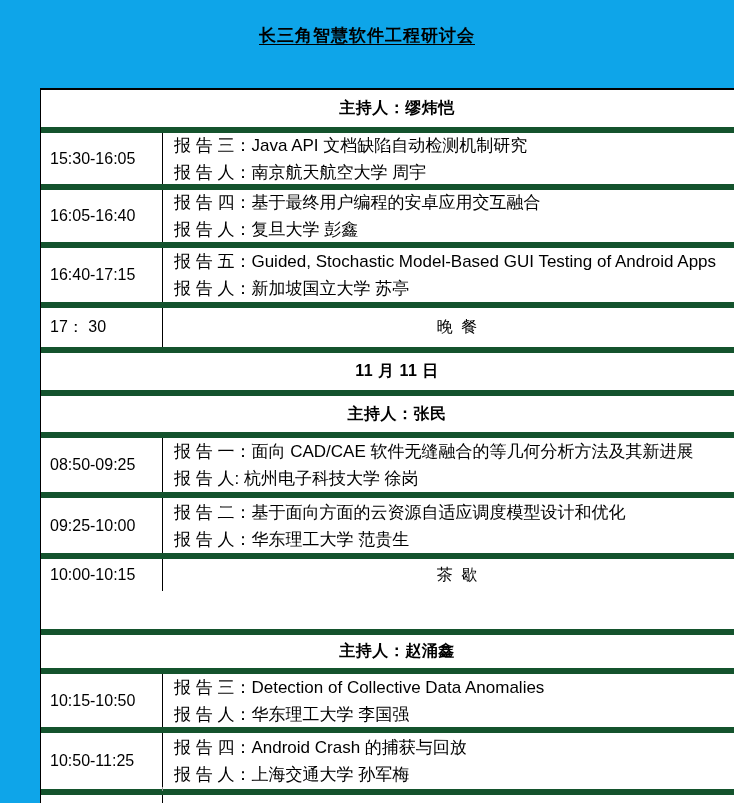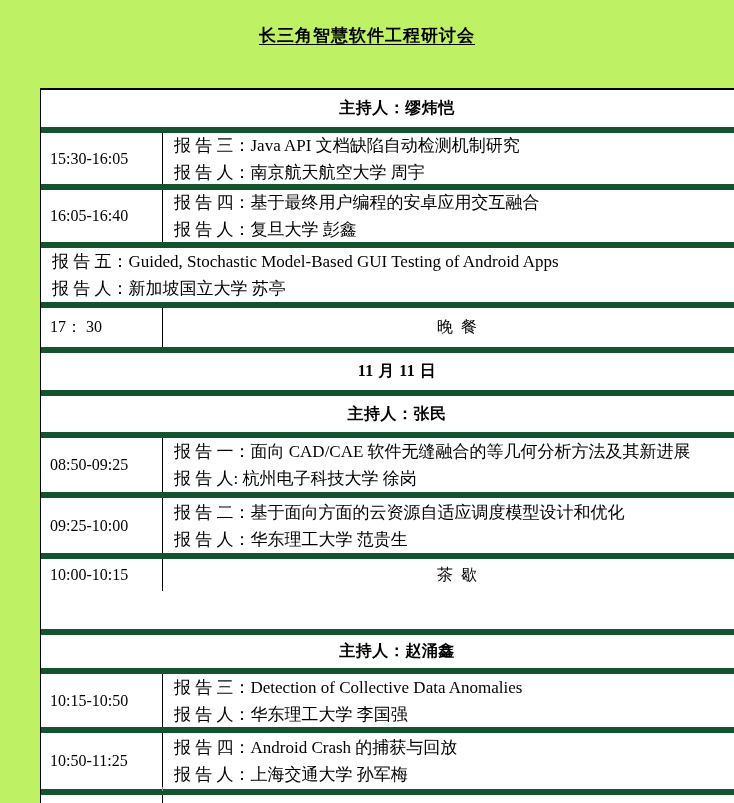--- a/index.html
+++ b/index.html
@@ -1,21 +1,21 @@
 <!DOCTYPE html>
 <html><head>
 <meta charset="utf-8">
 <style>
   html,body{margin:0;padding:0;background:#ffffff;}
   .page{
     position:relative;
     width:734px;height:803px;
-    background:#bef264;
+    background:#0ea5e9;
     color:#000000;
-    font-family:Liberation Serif, serif;
+    font-family:Liberation Sans, sans-serif;
     overflow:hidden;
   }
   .title{
     position:absolute;
     top:24px;left:0;width:100%;
     text-align:center;
     font-size:17px;
     font-weight:bold;
     text-decoration:underline;
     text-underline-offset:3px;
@@ -101,20 +101,23 @@
       <div class="row" style="height: 58px;">
         <div class="cell-time">
           <span>16:05-16:40</span>
         </div>
         <div class="cell-content">
           <div>报 告 四：基于最终用户编程的安卓应用交互融合</div>
           <div>报 告 人：复旦大学 彭鑫</div>
         </div>
       </div>
       <div class="row" style="height: 60px;">
+        <div class="cell-time">
+          <span>16:40-17:15</span>
+        </div>
         <div class="cell-content">
           <div>报 告 五：Guided, Stochastic Model-Based GUI Testing of Android Apps</div>
           <div>报 告 人：新加坡国立大学 苏亭</div>
         </div>
       </div>
       <div class="row" style="height: 45px;">
         <div class="cell-time">
           <span>17： 30</span>
         </div>
         <div class="cell-meal">

